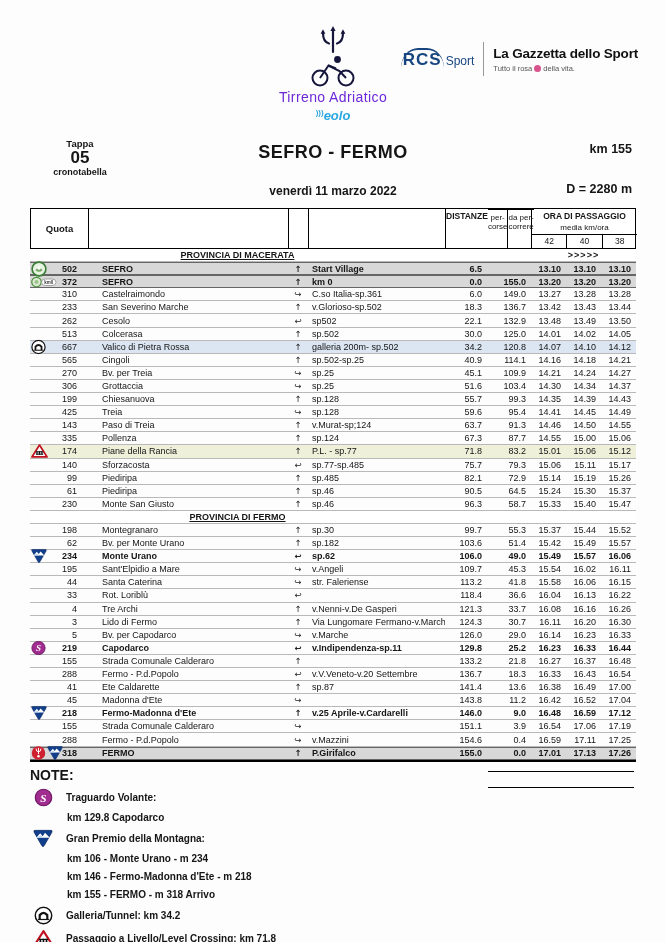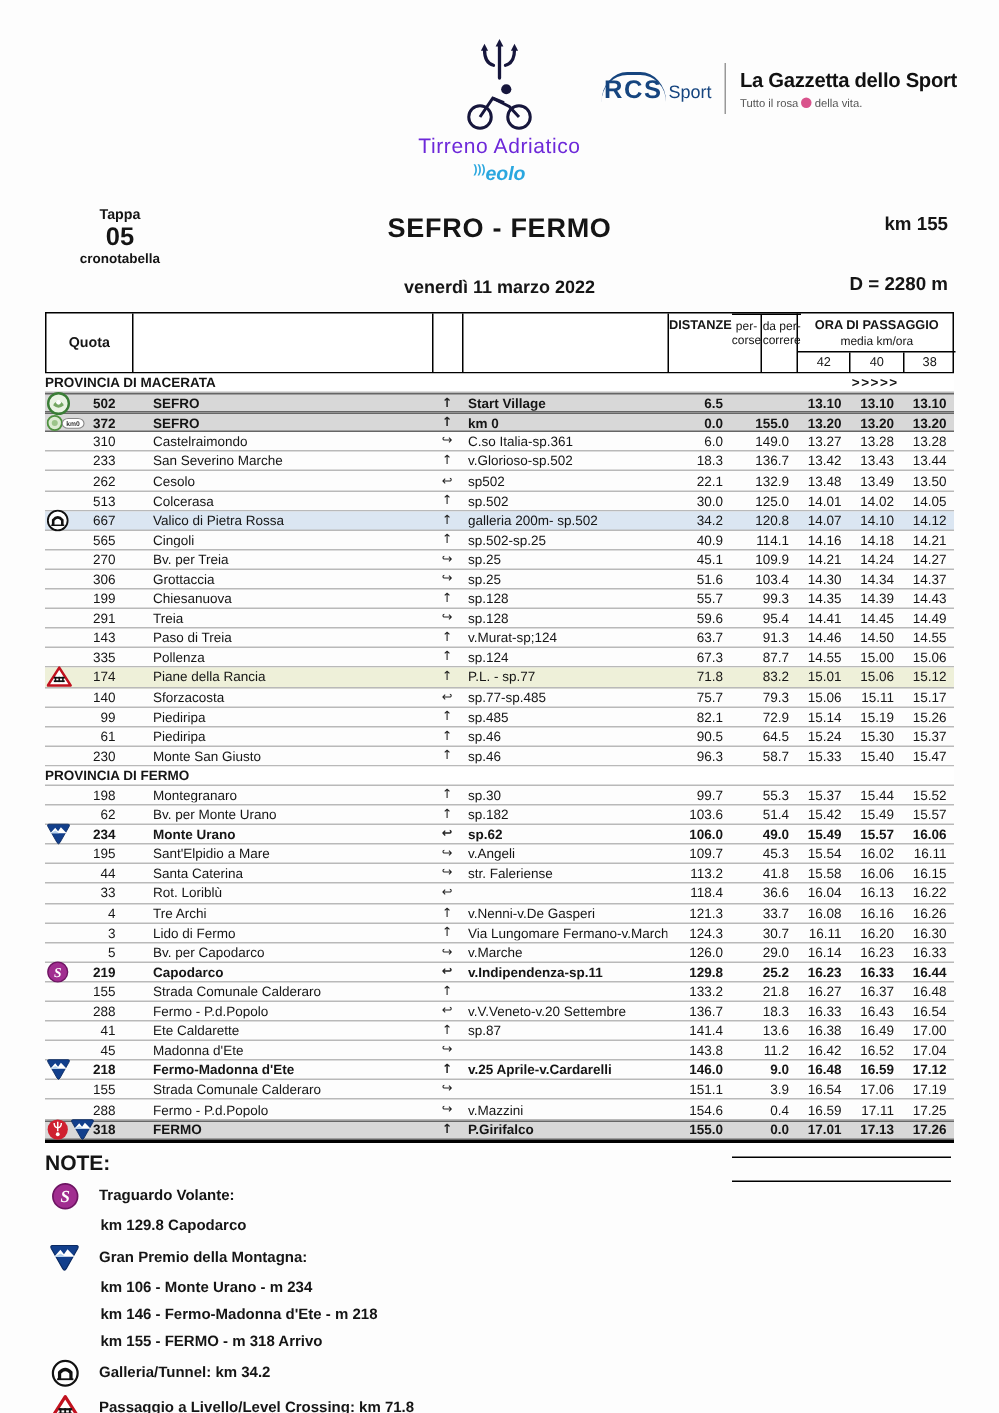--- a/index.html
+++ b/index.html
@@ -63,21 +63,21 @@
   .row.hl-blue{background:#dbe6f2;}
   .row.hl-yellow{background:#eef0d9;}
   .cell{overflow:hidden;white-space:nowrap;}
   .c-quota{text-align:right;padding-right:11px;}
   .c-name{padding-left:14px;}
   .c-arrow{text-align:center;font-family:"DejaVu Sans", sans-serif;font-size:8.5px;color:#222;}
   .c-road{padding-left:4px;}
   .c-num{text-align:right;padding-right:5px;}
   .row-icons{position:absolute;left:1px;top:50%;transform:translateY(-50%);display:flex;align-items:center;gap:1px;z-index:2;}
   .section-row{font-weight:bold;background:#fff;}
-  .sec-label{grid-column:1 / span 4;font-size:9px;}
+  .sec-label{grid-column:1 / span 4;text-align:center;font-size:9px;text-decoration:underline;}
   .sec-right{grid-column:7 / span 3;text-align:center;font-size:9px;letter-spacing:1px;}
 
   
   .notes{position:absolute;left:30px;top:767px;width:470px;font-weight:bold;font-size:10px;}
   .notes-title{font-size:14px;margin-bottom:4px;}
   .note-item{display:flex;align-items:center;gap:10px;margin-top:6px;min-height:17px;}
   .note-icon{width:26px;display:flex;justify-content:center;align-items:center;}
   .note-icon .ic{transform:scale(1.25);transform-origin:center;display:inline-flex;}
   .note-subline{margin-left:37px;margin-top:6px;line-height:12px;}
 
@@ -312,21 +312,21 @@
     <div class="cell c-name">Chiesanuova</div>
     <div class="cell c-arrow">↑</div>
     <div class="cell c-road">sp.128</div>
     <div class="cell c-num">55.7</div>
     <div class="cell c-num">99.3</div>
     <div class="cell c-num">14.35</div>
     <div class="cell c-num">14.39</div>
     <div class="cell c-num">14.43</div>
   </div>
       <div class="row grid-cols">
-    <div class="cell c-quota"><span class="row-icons"></span><span>291</span></div>
+    <div class="cell c-quota"><span class="row-icons"></span><span>425</span></div>
     <div class="cell c-name">Treia</div>
     <div class="cell c-arrow">↪</div>
     <div class="cell c-road">sp.128</div>
     <div class="cell c-num">59.6</div>
     <div class="cell c-num">95.4</div>
     <div class="cell c-num">14.41</div>
     <div class="cell c-num">14.45</div>
     <div class="cell c-num">14.49</div>
   </div>
       <div class="row grid-cols">

